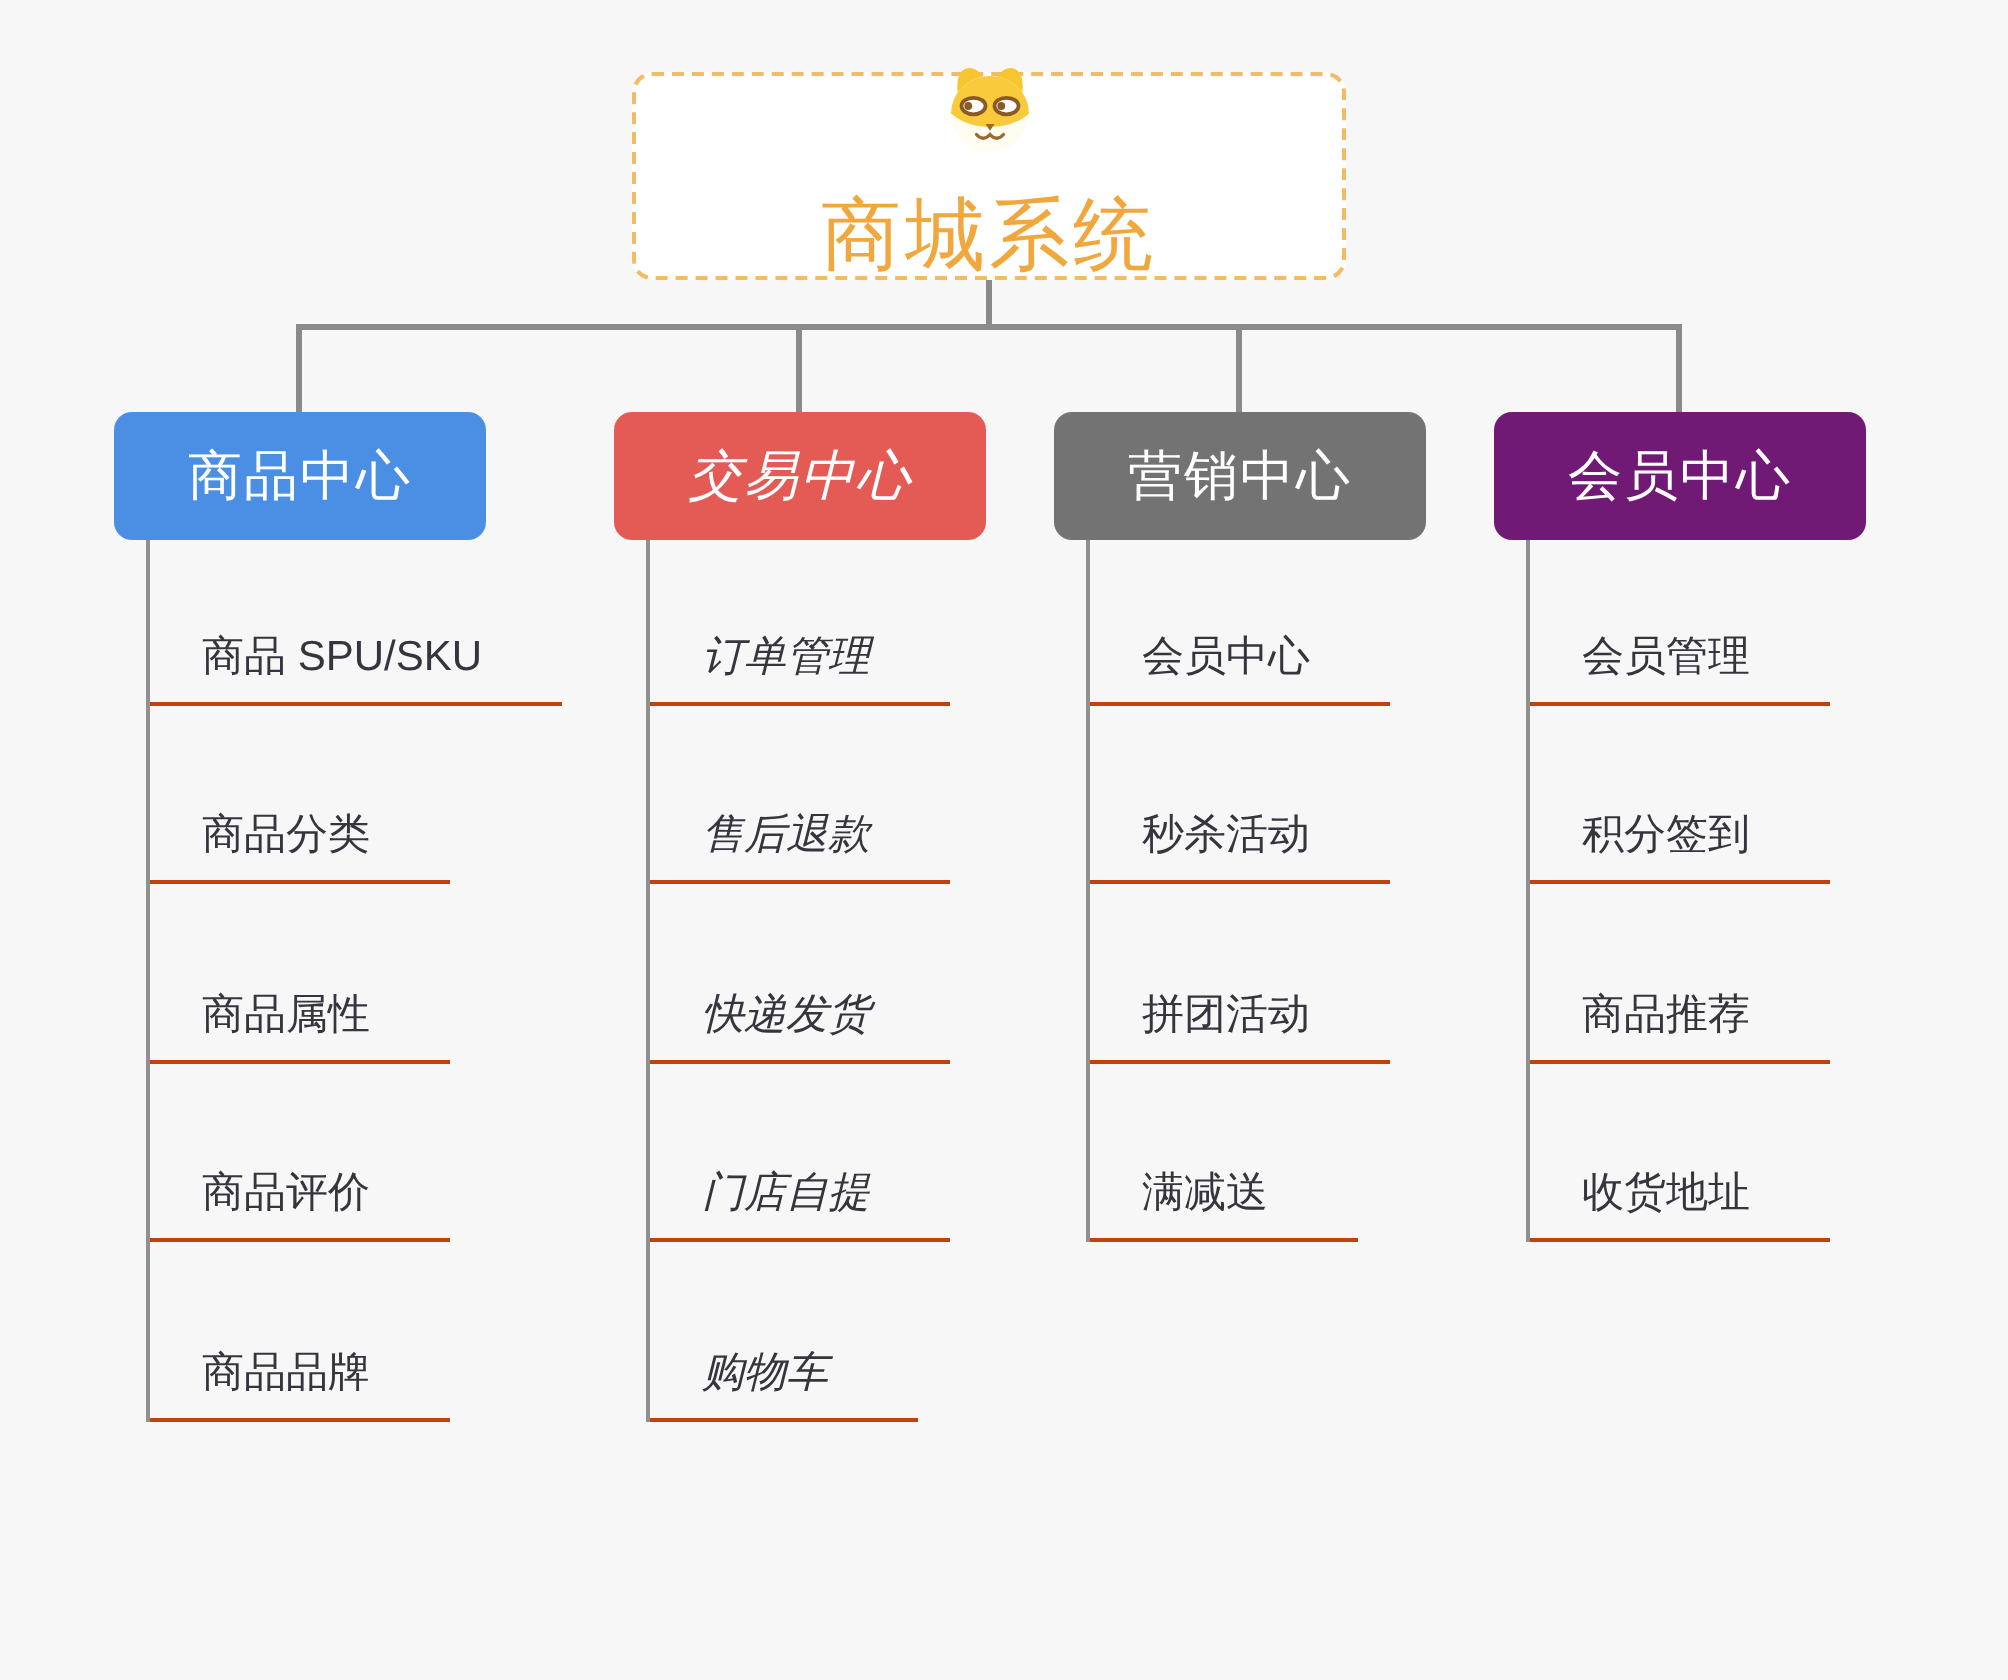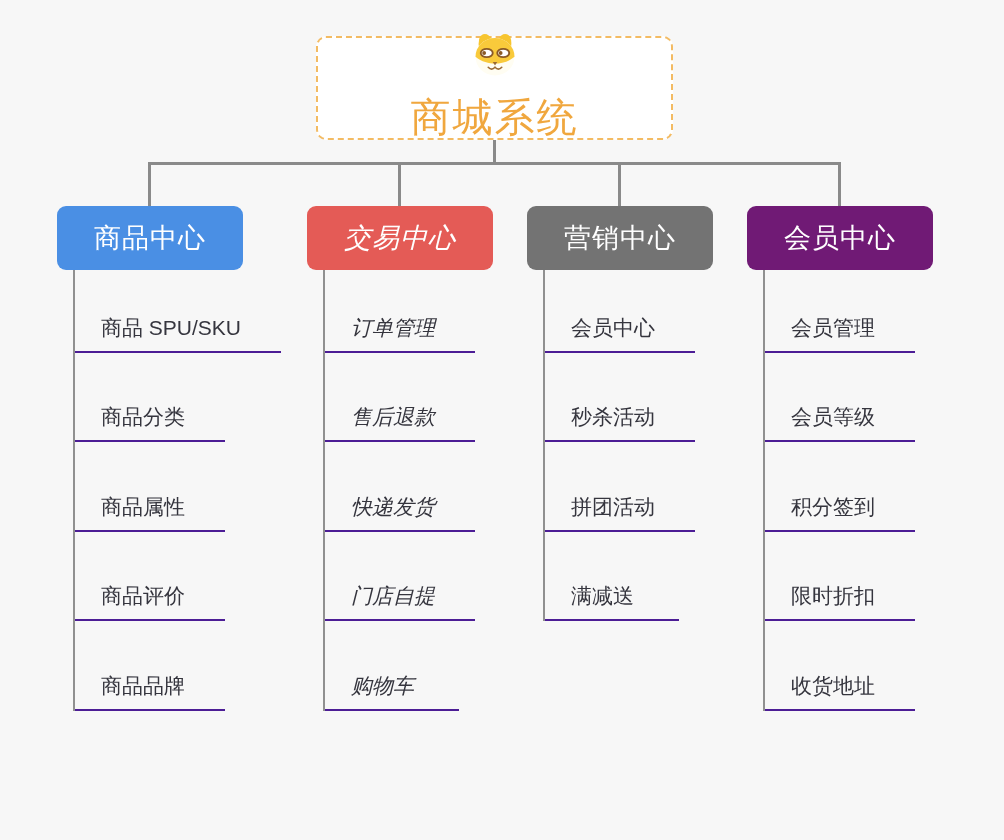--- a/index.html
+++ b/index.html
@@ -71,21 +71,21 @@
     margin-left: 16px;
     border-left: 2px solid #909090;
   }
   .leaf-list li {
     height: 89.4px;
     width: fit-content;
     min-width: 134px;
     display: flex;
     align-items: flex-end;
     padding: 0 40px 9px 26px;
-    border-bottom: 2px solid #4c1d95;
+    border-bottom: 2px solid #c2410c;
     font-size: 21px;
     color: #35353e;
     white-space: nowrap;
     cursor: default;
   }
   .leaf-list li:first-child { height: 83px; }
 </style>
 </head>
 <body>
 
@@ -145,20 +145,19 @@
       <li>秒杀活动</li>
       <li>拼团活动</li>
       <li>满减送</li>
     </ul>
   </div>
 
   <div class="branch branch-4">
     <div class="branch-box" style="background: #701a75;">会员中心</div>
     <ul class="leaf-list">
       <li>会员管理</li>
-      <li>会员等级</li>
       <li>积分签到</li>
-      <li>限时折扣</li>
+      <li>商品推荐</li>
       <li>收货地址</li>
     </ul>
   </div>
 
 </div>
 
 </body></html>

